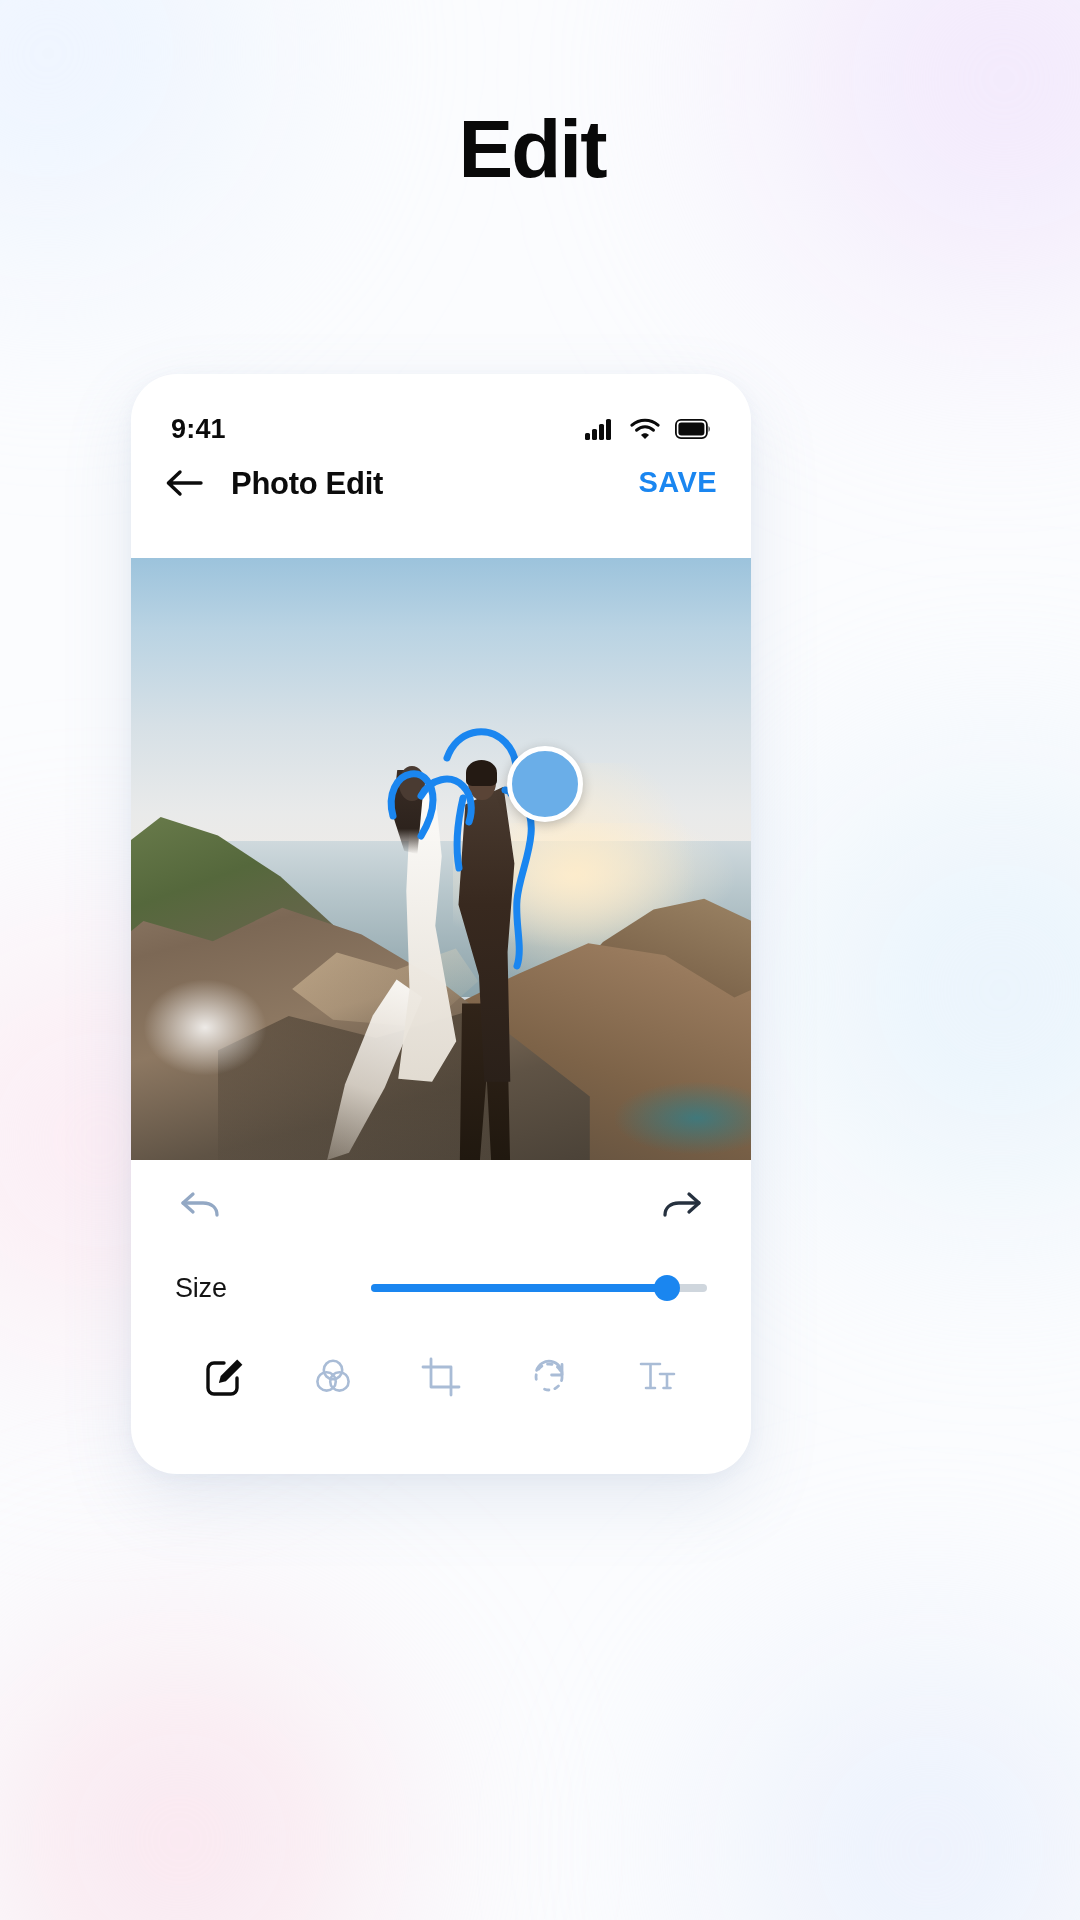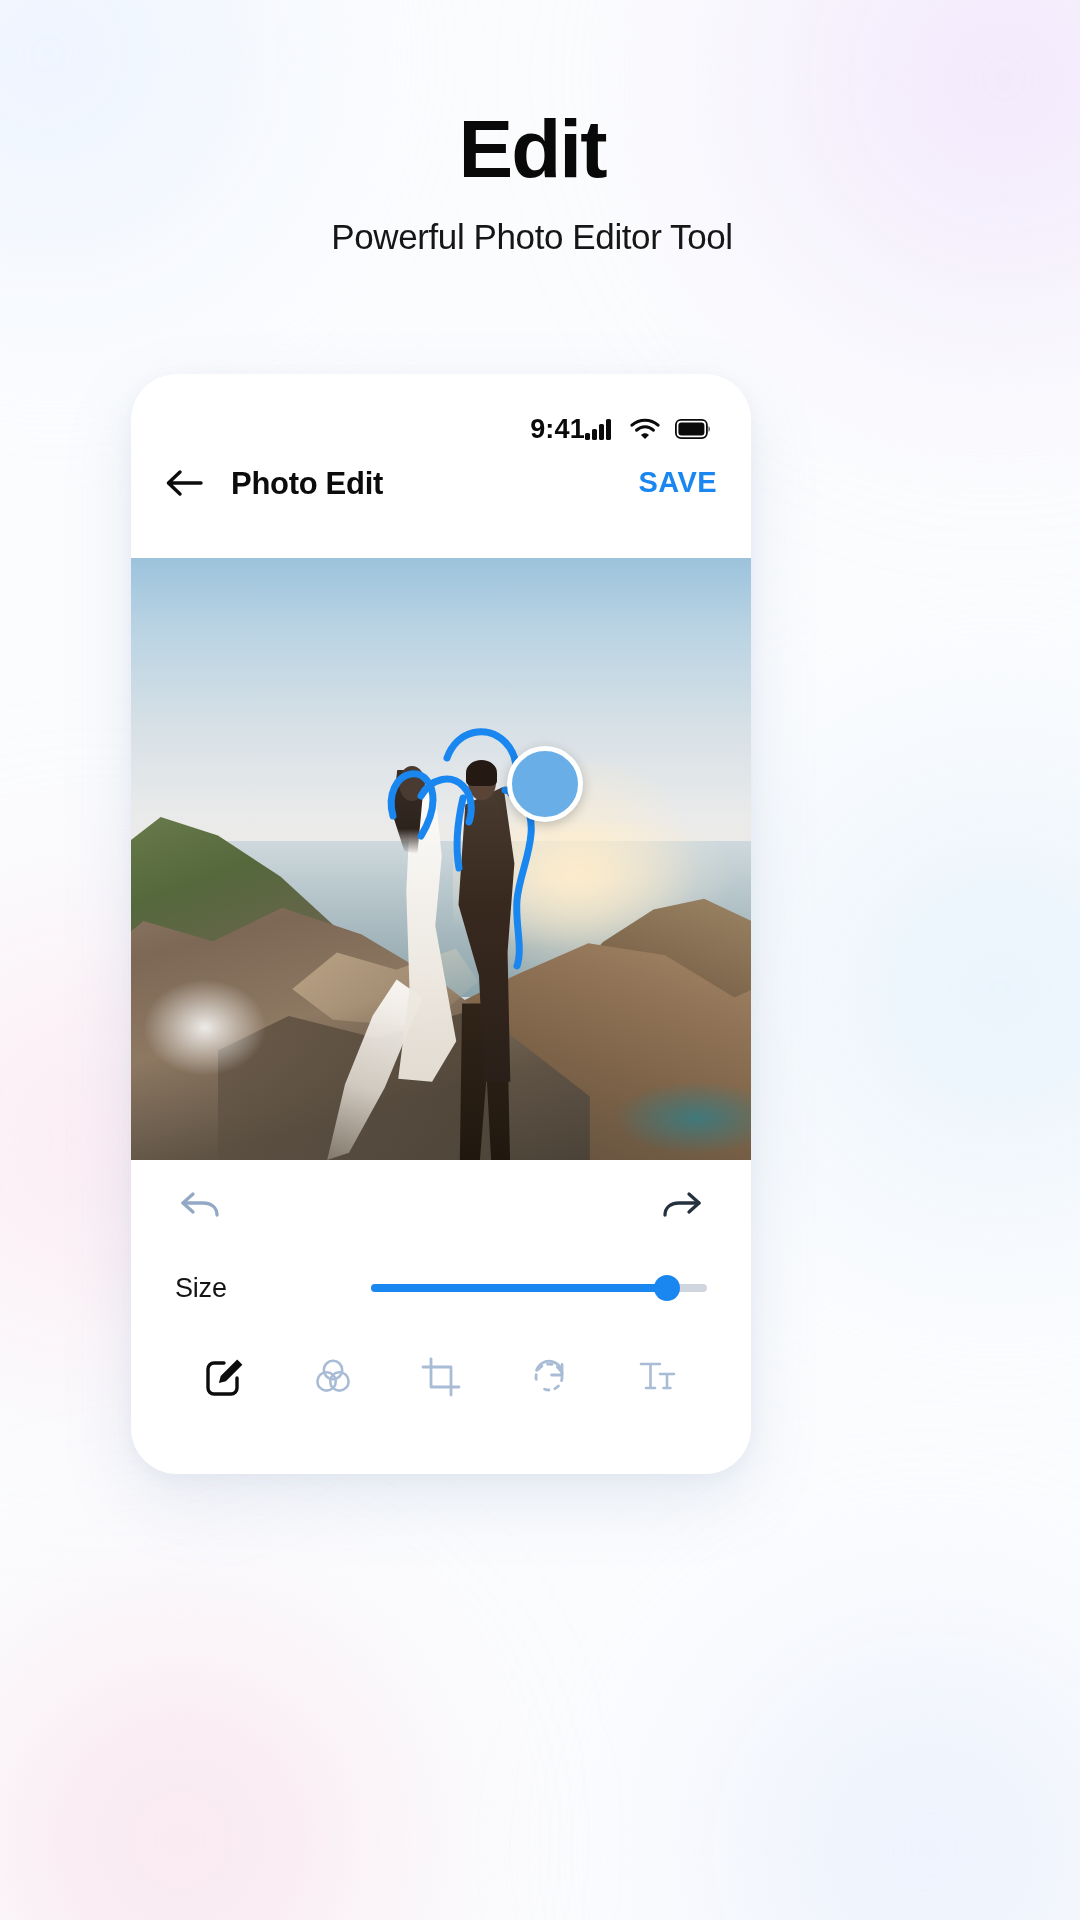--- a/index.html
+++ b/index.html
@@ -76,21 +76,21 @@
     overflow: hidden;
     z-index: 6;
   }
 
   
   .statusbar {
     position: relative;
     height: 92px;
     display: flex;
     align-items: center;
-    justify-content: flex-end;
+    justify-content: space-between;
     padding: 18px 40px 0 40px;
     box-sizing: border-box;
   }
   .status-time {
     font-size: 27px;
     font-weight: 600;
     color: #0b0b0b;
     letter-spacing: 0.2px;
   }
   .status-icons {
@@ -323,21 +323,20 @@
 
   <div class="bg-blob blob-tl"></div>
   <div class="bg-blob blob-tr"></div>
   <div class="bg-blob blob-ml"></div>
   <div class="bg-blob blob-mr"></div>
   <div class="bg-blob blob-bl"></div>
   <div class="bg-blob blob-br"></div>
 
   <div class="hero">
     <h1 class="hero-title">Edit</h1>
-    <p class="hero-sub">Powerful Photo Editor Tool</p>
   </div>
 
   <div class="phone">
 
     <div class="statusbar">
       <div class="status-time">9:41</div>
       <div class="status-icons">
         <svg width="30" height="21" viewBox="0 0 30 21">
           <rect x="0" y="14" width="5" height="7" rx="1.6" fill="#0b0b0b"></rect>
           <rect x="7" y="10" width="5" height="11" rx="1.6" fill="#0b0b0b"></rect>

